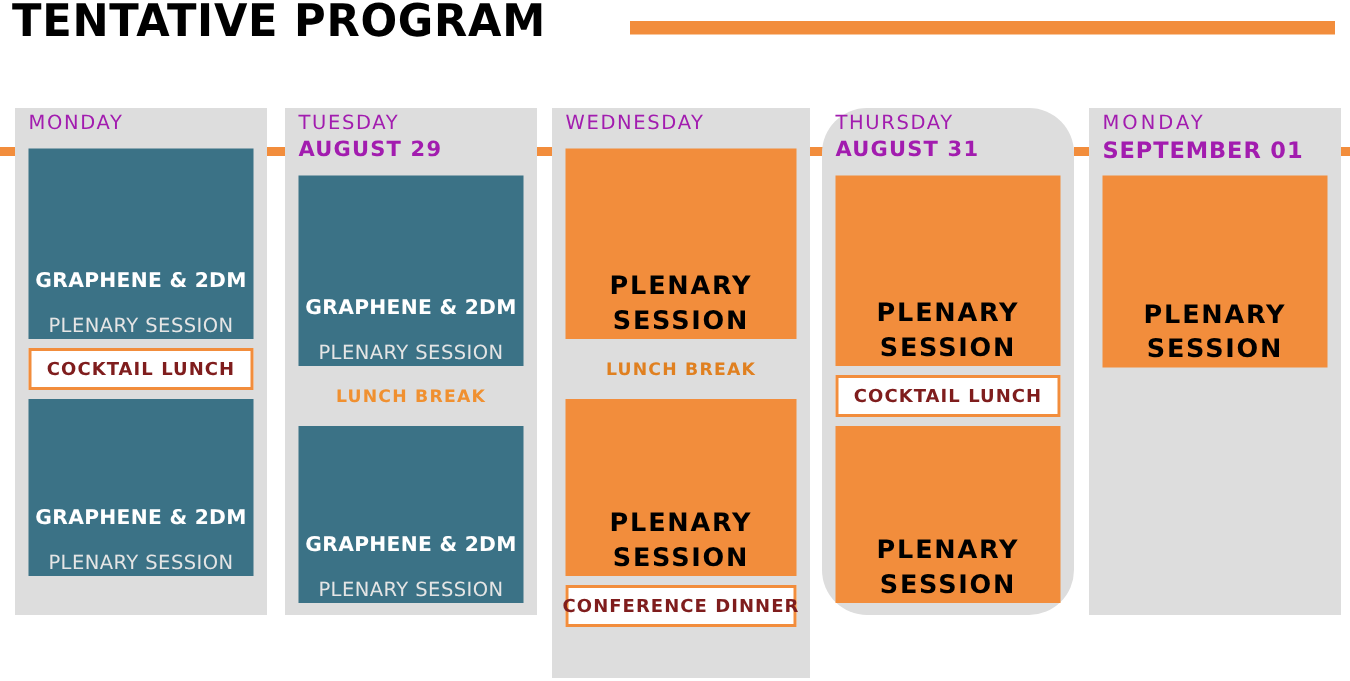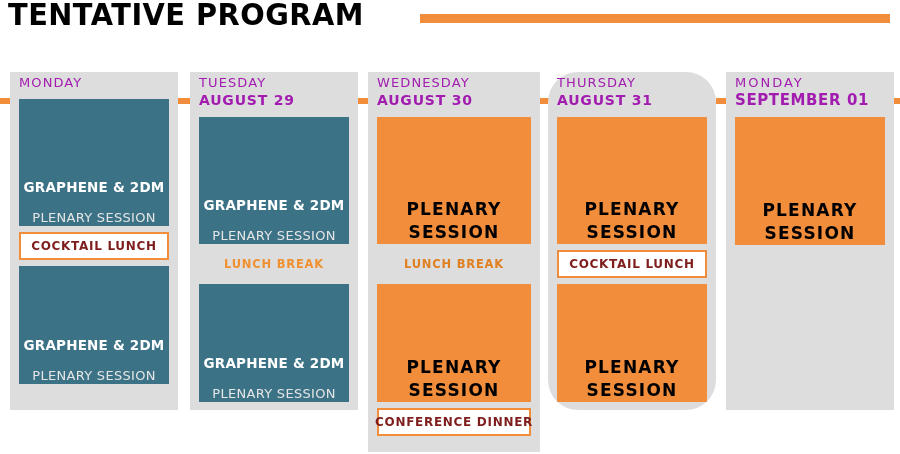--- a/index.html
+++ b/index.html
@@ -259,21 +259,20 @@
       </div>
       <div class="block block-teal" style="height:118px">
         <div class="block-title">GRAPHENE &amp; 2DM</div>
         <div class="block-sub">PLENARY SESSION</div>
       </div>
     </div>
 
     <div class="day-col col-wed">
       <div class="day-header">
         <div class="day-name">WEDNESDAY</div>
-        <div class="day-date">AUGUST 30</div>
       </div>
       <div class="block block-orange" style="height:127px">
         <div class="block-display">
           <div>PLENARY</div>
           <div>SESSION</div>
         </div>
       </div>
       <div class="break-plain break-plain-dark">
         <div class="break-plain-label">LUNCH BREAK</div>
       </div>

